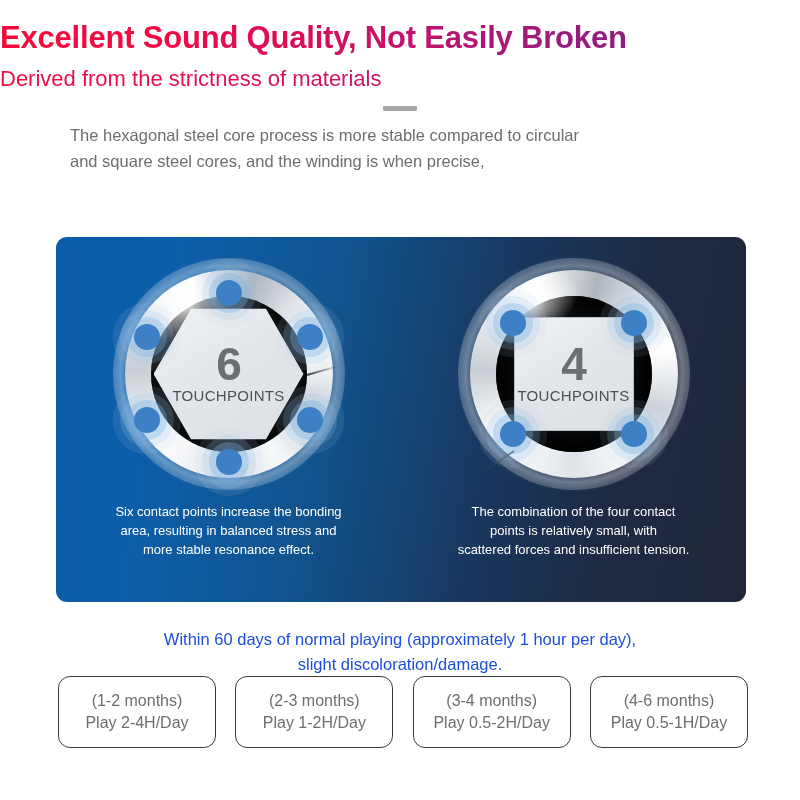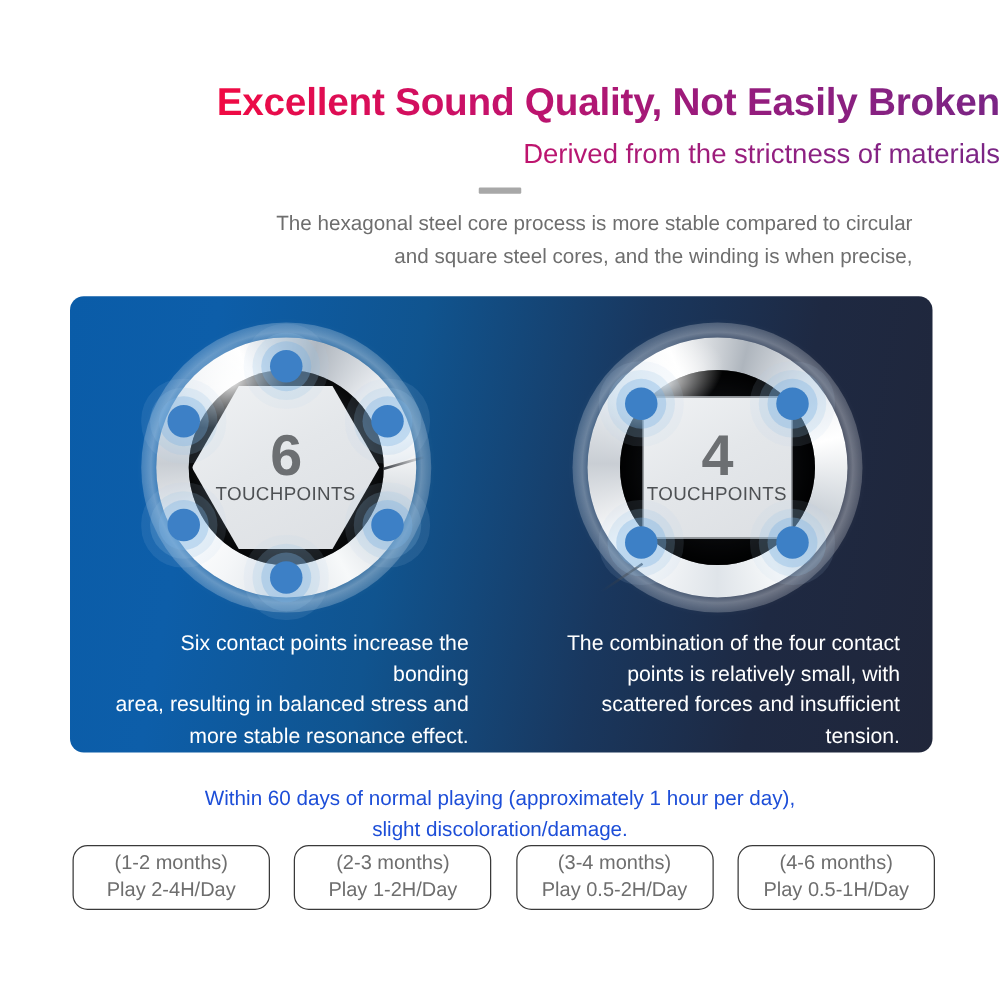--- a/index.html
+++ b/index.html
@@ -3,21 +3,21 @@
 <meta charset="utf-8">
 <style>
   html,body{margin:0;padding:0;}
   body{
     width:800px;height:800px;background:#ffffff;
     font-family:"Liberation Sans","DejaVu Sans",sans-serif;
     overflow:hidden;position:relative;
   }
 
   
-  .header{ padding-top:64px; text-align:right; }
+  .header{ padding-top:20px; text-align:left; }
 
   .main-title{
     font-size:31px; font-weight:bold; letter-spacing:-0.2px;
     line-height:1.15; margin:0;
     background:linear-gradient(90deg,#f50a3c 0%,#f00a43 22%,#c81169 48%,#9a1b7c 70%,#7a2585 100%);
     -webkit-background-clip:text; background-clip:text;
     -webkit-text-fill-color:transparent; color:#c01060;
   }
   .sub-title{
     font-size:22px; font-weight:normal; margin:10px 0 0 0; line-height:1.2;
@@ -124,37 +124,37 @@
     border-radius:50%; background:#3d80c6;
     box-shadow:
       0 0 0 7px rgba(120,175,225,0.34),
       0 0 0 14px rgba(150,195,232,0.20),
       0 0 0 21px rgba(180,212,238,0.11);
   }
 
   
   .caps{ position:absolute; left:0; right:0; top:266px; display:flex; }
   .cap-col{
-    width:50%; text-align:right; color:#ffffff;
-    font-size:17px; line-height:1.45; padding:0 26px; box-sizing:border-box;
+    width:50%; text-align:center; color:#ffffff;
+    font-size:13px; line-height:1.45; padding:0 26px; box-sizing:border-box;
   }
 
   
   .foot-note{
     position:absolute; left:0; right:0; top:627px; text-align:center;
     font-size:16.5px; color:#1d4ed8; line-height:1.5;
   }
   .foot-note div{ white-space:nowrap; }
 
   .chips{
     position:absolute; left:58px; top:676px; width:690px;
     display:flex; justify-content:space-between;
   }
   .chip{
-    width:158px; height:52px; box-sizing:border-box;
+    width:158px; height:72px; box-sizing:border-box;
     border:1.4px solid #3a3a3a; border-radius:12px;
     display:flex; flex-direction:column; align-items:center; justify-content:center;
     color:#6e6e6e; font-size:16px; line-height:1.35;
   }
   .chip span{ white-space:nowrap; }
 </style>
 </head>
 <body>
 
 <div class="header">

